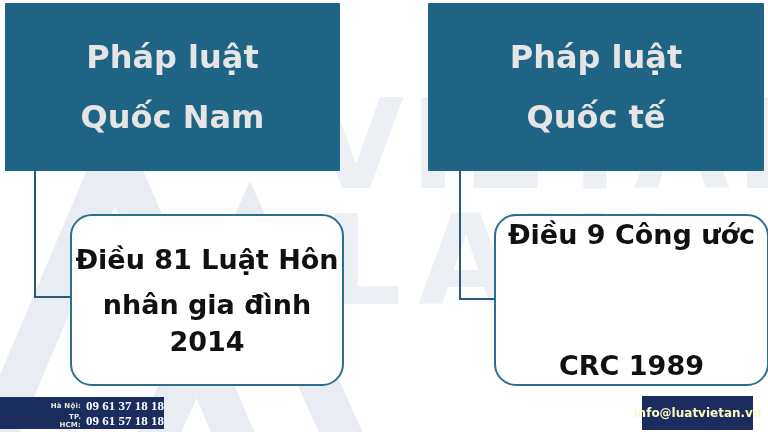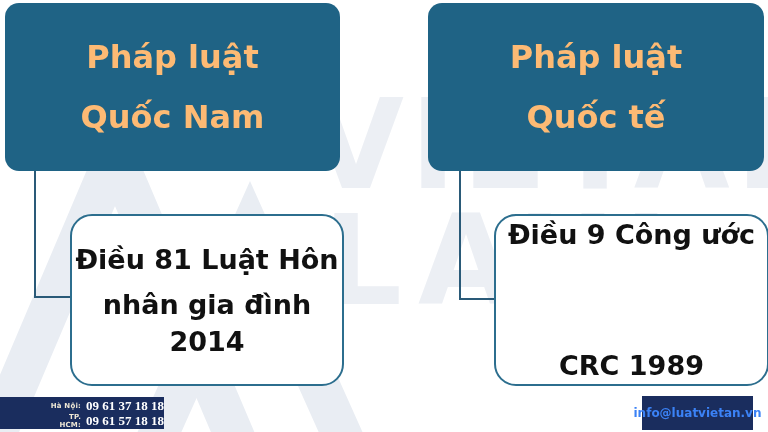--- a/index.html
+++ b/index.html
@@ -17,23 +17,23 @@
   
   .conn{position:absolute;background:#2a5a78;z-index:2;}
   .conn1-v{left:34px;top:170px;width:2px;height:128px;}
   .conn1-h{left:34px;top:296px;width:37px;height:2px;}
   .conn2-v{left:459px;top:171px;width:2px;height:129px;}
   .conn2-h{left:459px;top:298px;width:36px;height:2px;}
 
   
   .parent-box{
     position:absolute;top:3px;height:168px;width:335px;background:#1f6385;
-    border-radius:14px;z-index:3;display:flex;flex-direction:column;
+    border-radius:1px;z-index:3;display:flex;flex-direction:column;
     justify-content:center;align-items:center;gap:22px;
-    color:#fdba74;font-weight:bold;font-size:32px;text-align:center;
+    color:#e5e5e5;font-weight:bold;font-size:32px;text-align:center;
   }
   .parent-left{left:5px;}
   .parent-right{left:428px;width:336px;}
 
   
   .child-box{
     position:absolute;top:214px;height:168px;background:#ffffff;
     border:2px solid #2c6e8e;border-radius:22px;z-index:3;
     display:flex;flex-direction:column;justify-content:center;align-items:center;
     color:#111111;font-weight:bold;font-size:27px;line-height:37px;text-align:center;
@@ -47,21 +47,21 @@
     display:flex;flex-direction:column;justify-content:center;padding-left:48px;
   }
   .phone-row{display:flex;align-items:center;height:15px;}
   .phone-label{
     width:38px;text-align:right;color:#efe8d6;font-size:7px;font-weight:bold;letter-spacing:0.2px;
   }
   .phone-number{margin-left:5px;color:#ffffff;font-size:13px;font-weight:bold;white-space:nowrap;font-family:Liberation Serif, serif;}
   .bar-email{
     position:absolute;left:642px;top:396px;width:111px;height:34px;background:#1a2d5e;z-index:4;
     display:flex;justify-content:center;align-items:center;
-    color:#3b82f6;font-size:12px;font-weight:bold;
+    color:#fef9c3;font-size:12px;font-weight:bold;
   }
 </style>
 </head>
 <body>
 
 <div class="canvas">
 
   <svg class="wm-logo" width="768" height="432" viewBox="0 0 768 432">
     <path d="M -40 520 L 115 155 L 270 520" fill="none" stroke="#e9edf3" stroke-width="40"></path>
     <path d="M 120 520 L 250 230 L 380 520" fill="none" stroke="#e9edf3" stroke-width="40"></path>

